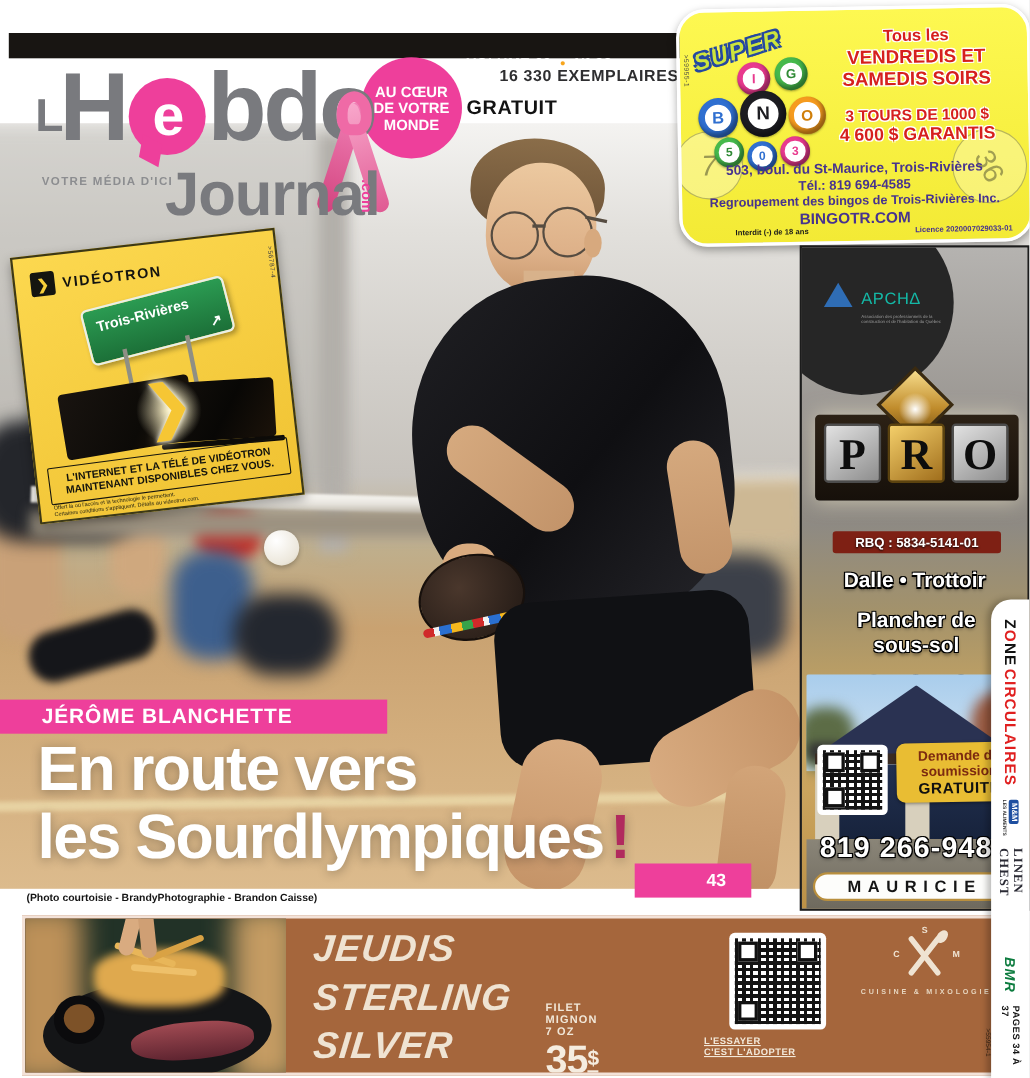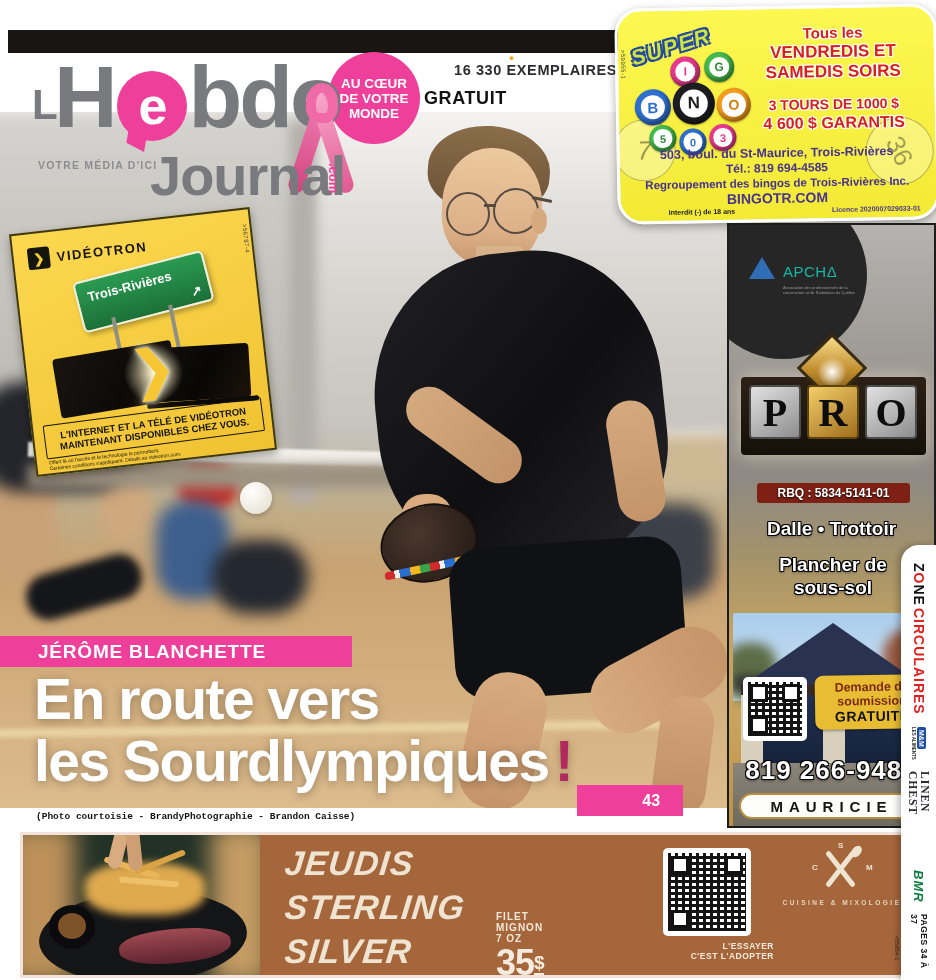--- a/index.html
+++ b/index.html
@@ -206,21 +206,21 @@
   <div class="abs" style="left:34px;top:668px;z-index:6;color:#fff;font-weight:800;letter-spacing:-1.5px;text-shadow:0 2px 10px rgba(0,0,0,.3);">
     <div style="font-size:57px;line-height:62px;">En route vers</div>
     <div style="font-size:57px;line-height:62px;">
       <span>les Sourdlympiques</span><span style="color:#b12a5e;margin-left:6px;">!</span>
     </div>
   </div>
   <div class="abs ctr" style="left:577px;top:785px;width:106px;height:31px;background:#ee3f9b;z-index:6;gap:5px;">
     <span style="color:#fff;font-size:16px;margin-top:44px;">Page</span>
     <span style="color:#fff;font-size:16px;font-weight:800;">43</span>
   </div>
-  <span class="abs" style="left:36px;top:811px;font-size:9.5px;font-weight:700;color:#141414;z-index:6;font-family:Liberation Mono, monospace;">(Photo courtoisie - BrandyPhotographie - Brandon Caisse)</span>
+  <span class="abs" style="left:24px;top:811px;font-size:9.5px;font-weight:700;color:#141414;z-index:6;">(Photo courtoisie - BrandyPhotographie - Brandon Caisse)</span>
 
   <div class="abs ow" style="left:727px;top:223px;width:209px;height:605px;z-index:7;border:2px solid #1c1c1c;box-sizing:border-box;
        background:linear-gradient(180deg,#b5b3b0 0%,#98948f 28%,#8e8a83 42%,#a3926b 55%,#c2a263 68%,#caa45e 82%,#bc9147 100%);">
     <span class="abs vtext code" style="right:1px;top:460px;color:#2e2418;">&gt;47422-8</span>
 
     <div class="abs" style="left:-30px;top:-34px;width:168px;height:168px;border-radius:50%;background:#262626;">
       <span class="abs" style="left:50px;top:66px;width:0;height:0;border-left:13px solid transparent;border-right:13px solid transparent;border-bottom:22px solid #2f6db5;display:block;"></span>
       <span class="abs" style="left:84px;top:72px;color:#14b8a6;font-size:15px;font-weight:400;letter-spacing:.5px;">APCHΔ</span>
       <span class="abs" style="left:84px;top:94px;width:74px;color:#9a9a9a;font-size:4px;line-height:5px;">Association des professionnels de la construction et de l'habitation du Québec</span>
     </div>
@@ -324,21 +324,21 @@
         <div class="price-lbl">7 OZ</div>
         <div style="margin-top:2px;"><span class="price-val">35</span><span class="price-val price-cur">$</span></div>
       </div>
 
       <div class="abs qr" style="left:403px;top:13px;width:88px;height:88px;">
           <i></i>
           <b style="left:8px;top:8px;"></b>
           <b style="right:8px;top:8px;"></b>
           <b style="left:8px;bottom:8px;"></b>
         </div>
-      <div class="abs" style="left:380px;top:106px;width:134px;text-align:right;color:#f3e9da;font-weight:900;">
+      <div class="abs" style="left:380px;top:106px;width:134px;text-align:left;color:#f3e9da;font-weight:900;text-decoration:underline;">
         <div style="font-size:8.5px;line-height:10px;letter-spacing:.5px;">L'ESSAYER</div>
         <div style="font-size:8.5px;line-height:10px;letter-spacing:.5px;">C'EST L'ADOPTER</div>
       </div>
 
       <div class="abs" style="left:520px;top:8px;width:124px;text-align:center;">
         <div style="position:relative;height:52px;">
           <span class="abs" style="left:58px;top:4px;width:5px;height:44px;background:#efe3d2;border-radius:3px;transform:rotate(38deg);display:block;"></span>
           <span class="abs" style="left:58px;top:4px;width:5px;height:44px;background:#efe3d2;border-radius:3px;transform:rotate(-38deg);display:block;"></span>
           <span class="abs" style="left:72px;top:2px;width:9px;height:13px;background:#efe3d2;border-radius:50%;transform:rotate(38deg);display:block;"></span>
           <span class="abs" style="left:58px;top:-2px;font-size:8px;font-weight:800;color:#efe3d2;">S</span>

